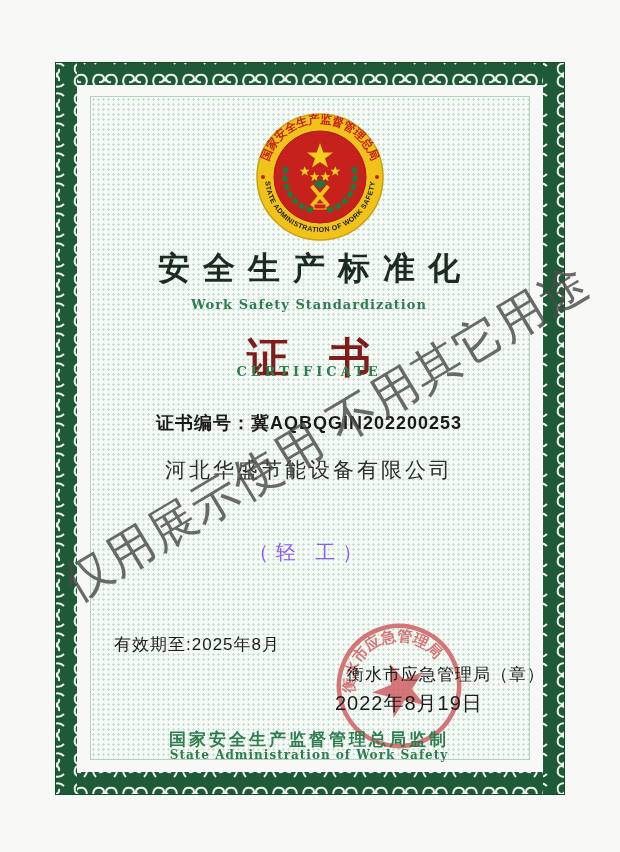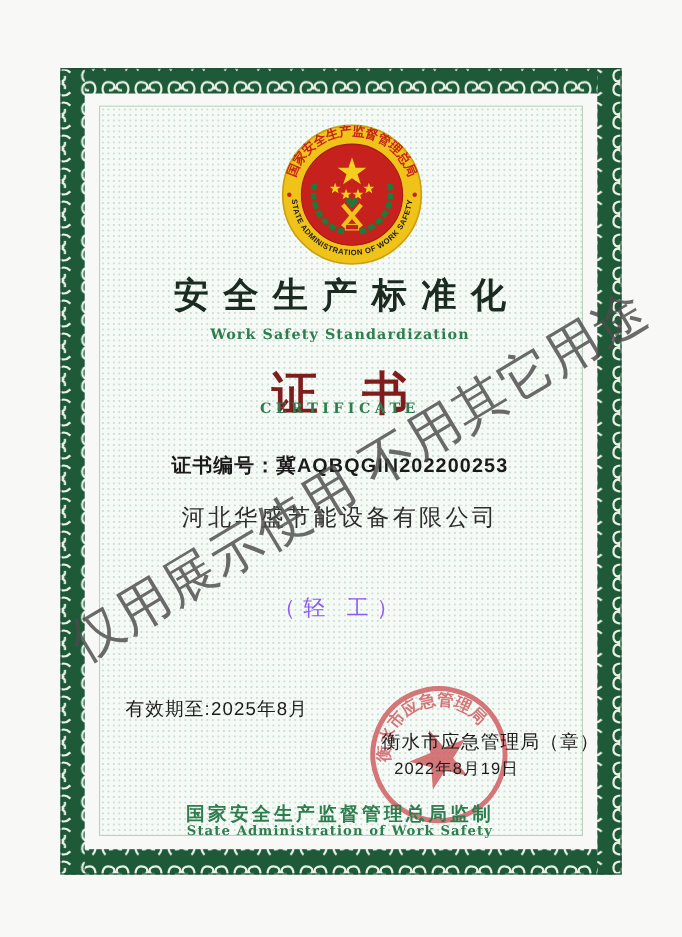--- a/index.html
+++ b/index.html
@@ -44,22 +44,22 @@
   .category{top:539px;font-size:20px;color:#8b5cf6;letter-spacing:7px;}
   .validity{
     position:absolute;left:114px;top:633px;font-size:17px;color:#1d1d1d;
     letter-spacing:1px;
   }
   .issuer-name{
     position:absolute;left:335px;top:663px;width:210px;text-align:right;
     font-size:17px;color:#1c1c1c;letter-spacing:1px;z-index:6;
   }
   .issue-date{
-    position:absolute;left:335px;top:690px;width:160px;text-align:center;
-    font-size:15px;color:#1c1c1c;letter-spacing:1px;z-index:6;
+    position:absolute;left:335px;top:690px;width:160px;
+    font-size:20px;color:#1c1c1c;letter-spacing:1px;z-index:6;
   }
   .seal{position:absolute;left:323px;top:610px;width:152px;height:152px;z-index:5;opacity:.85;}
   .footer-zh{top:728px;font-size:17px;font-weight:bold;color:#2e7d4f;letter-spacing:3px;z-index:6;}
   .footer-en{
     top:748px;font-family:"DejaVu Serif","Liberation Serif",serif;
     font-size:12px;font-weight:bold;color:#2e7d4f;letter-spacing:1px;z-index:6;
   }
   .watermark{
     position:absolute;left:68px;top:556px;z-index:9;
     font-size:48px;color:rgba(75,75,75,0.82);white-space:nowrap;

